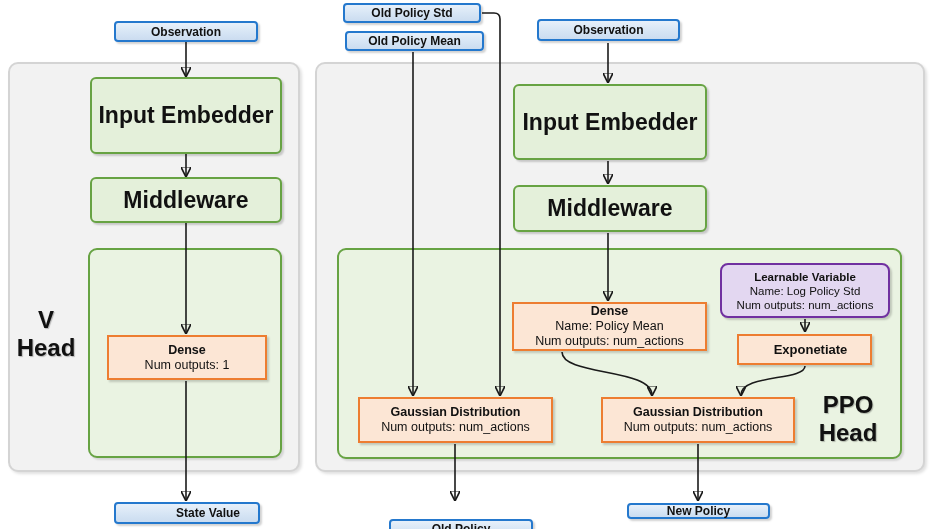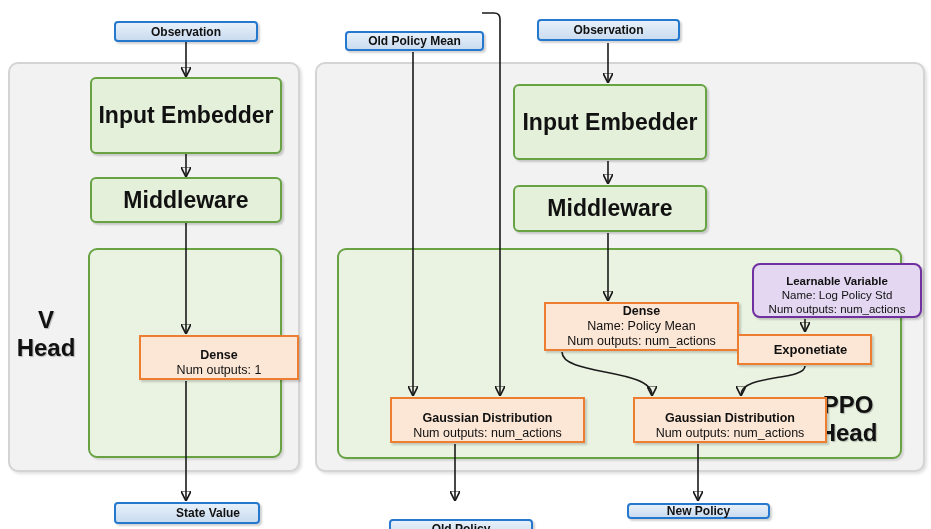--- a/index.html
+++ b/index.html
@@ -28,21 +28,21 @@
   .node-green{
     border:2px solid #67a343;border-radius:6px;background:#e4f0da;
     font-weight:bold;font-size:23px;letter-spacing:0px;
   }
   .node-orange{
     border:2px solid #ed7d31;border-radius:0;background:#fce6d5;
   }
   .node-purple{
     border:2px solid #7030a0;border-radius:8px;background:#e3d7f1;
   }
-  .stack{display:flex;flex-direction:column;justify-content:flex-end;margin-left:32px;}
+  .stack{display:flex;flex-direction:column;justify-content:center;}
   .t12{font-weight:bold;font-size:12.5px;line-height:15px;}
   .s12{font-weight:normal;font-size:12.5px;line-height:15px;}
   .t11{font-weight:bold;font-size:11.5px;line-height:14px;}
   .s11{font-weight:normal;font-size:11.5px;line-height:14px;}
   .exp-label{font-weight:bold;font-size:13px;}
   .head-label{
     font-weight:bold;font-size:24px;line-height:28px;text-align:center;
     text-shadow:1px 1px 1px rgba(0,0,0,0.25);
   }
   .wires{position:absolute;left:0;top:0;pointer-events:none;}
@@ -77,20 +77,21 @@
 
   <div class="abs panel" style="left:315px;top:62px;width:610px;height:410px;"></div>
 
   <div class="abs green-panel" style="left:337px;top:248px;width:565px;height:211px;"></div>
 
   <div class="abs head-label" style="left:805px;top:391px;width:86px;">
     <div>PPO</div>
     <div>Head</div>
   </div>
 
+  <div class="abs node node-blue" style="left:343px;top:3px;width:138px;height:20px;">Old Policy Std</div>
 
   <div class="abs node node-blue" style="left:345px;top:31px;width:139px;height:20px;">Old Policy Mean</div>
 
   <div class="abs node node-blue" style="left:537px;top:19px;width:143px;height:22px;">Observation</div>
 
   <div class="abs node node-green" style="left:513px;top:84px;width:194px;height:76px;">Input Embedder</div>
 
   <div class="abs node node-green" style="left:513px;top:185px;width:194px;height:47px;">Middleware</div>
 
   <div class="abs node node-orange stack" style="left:512px;top:302px;width:195px;height:49px;">

